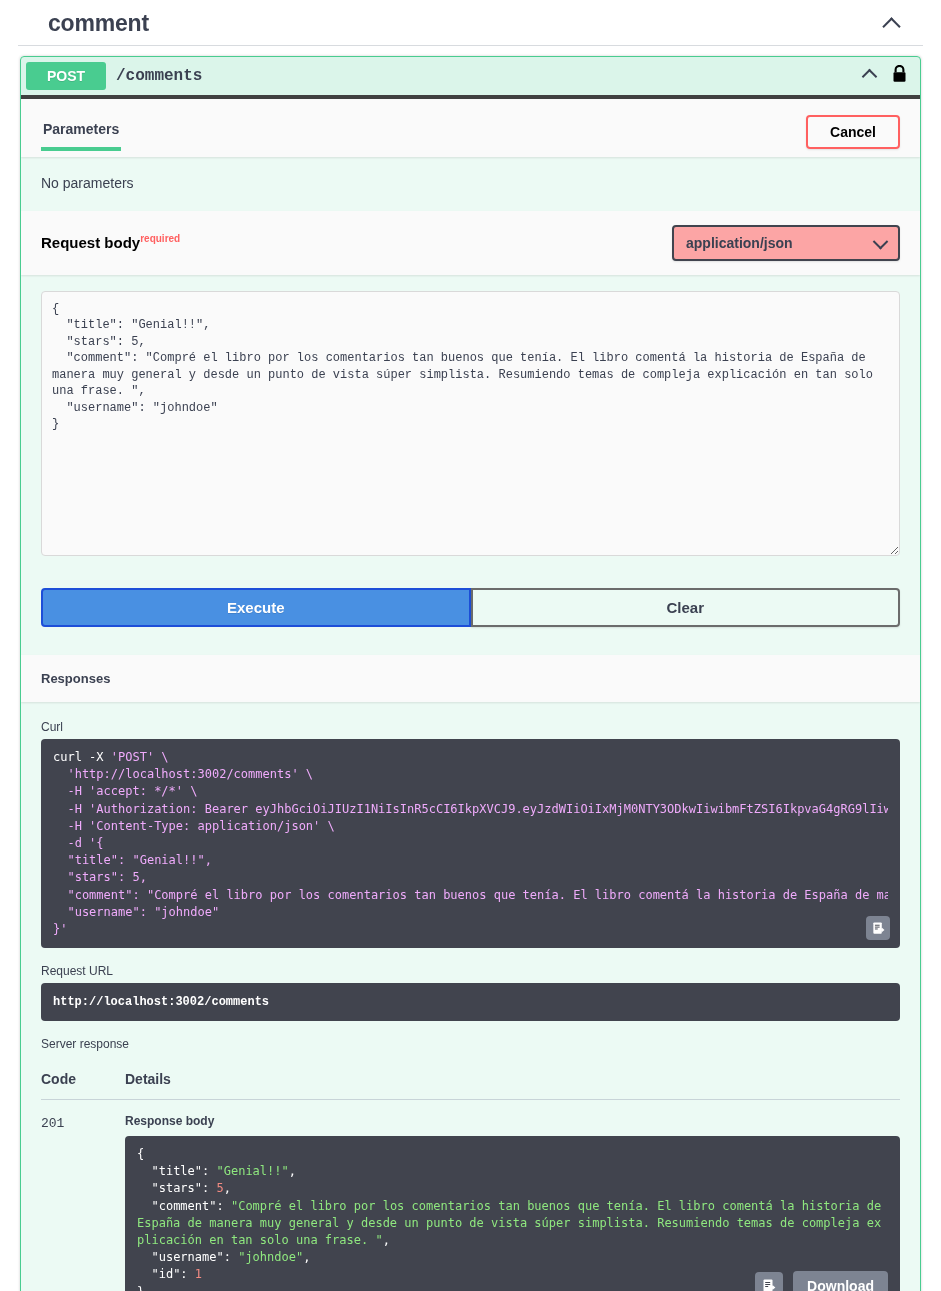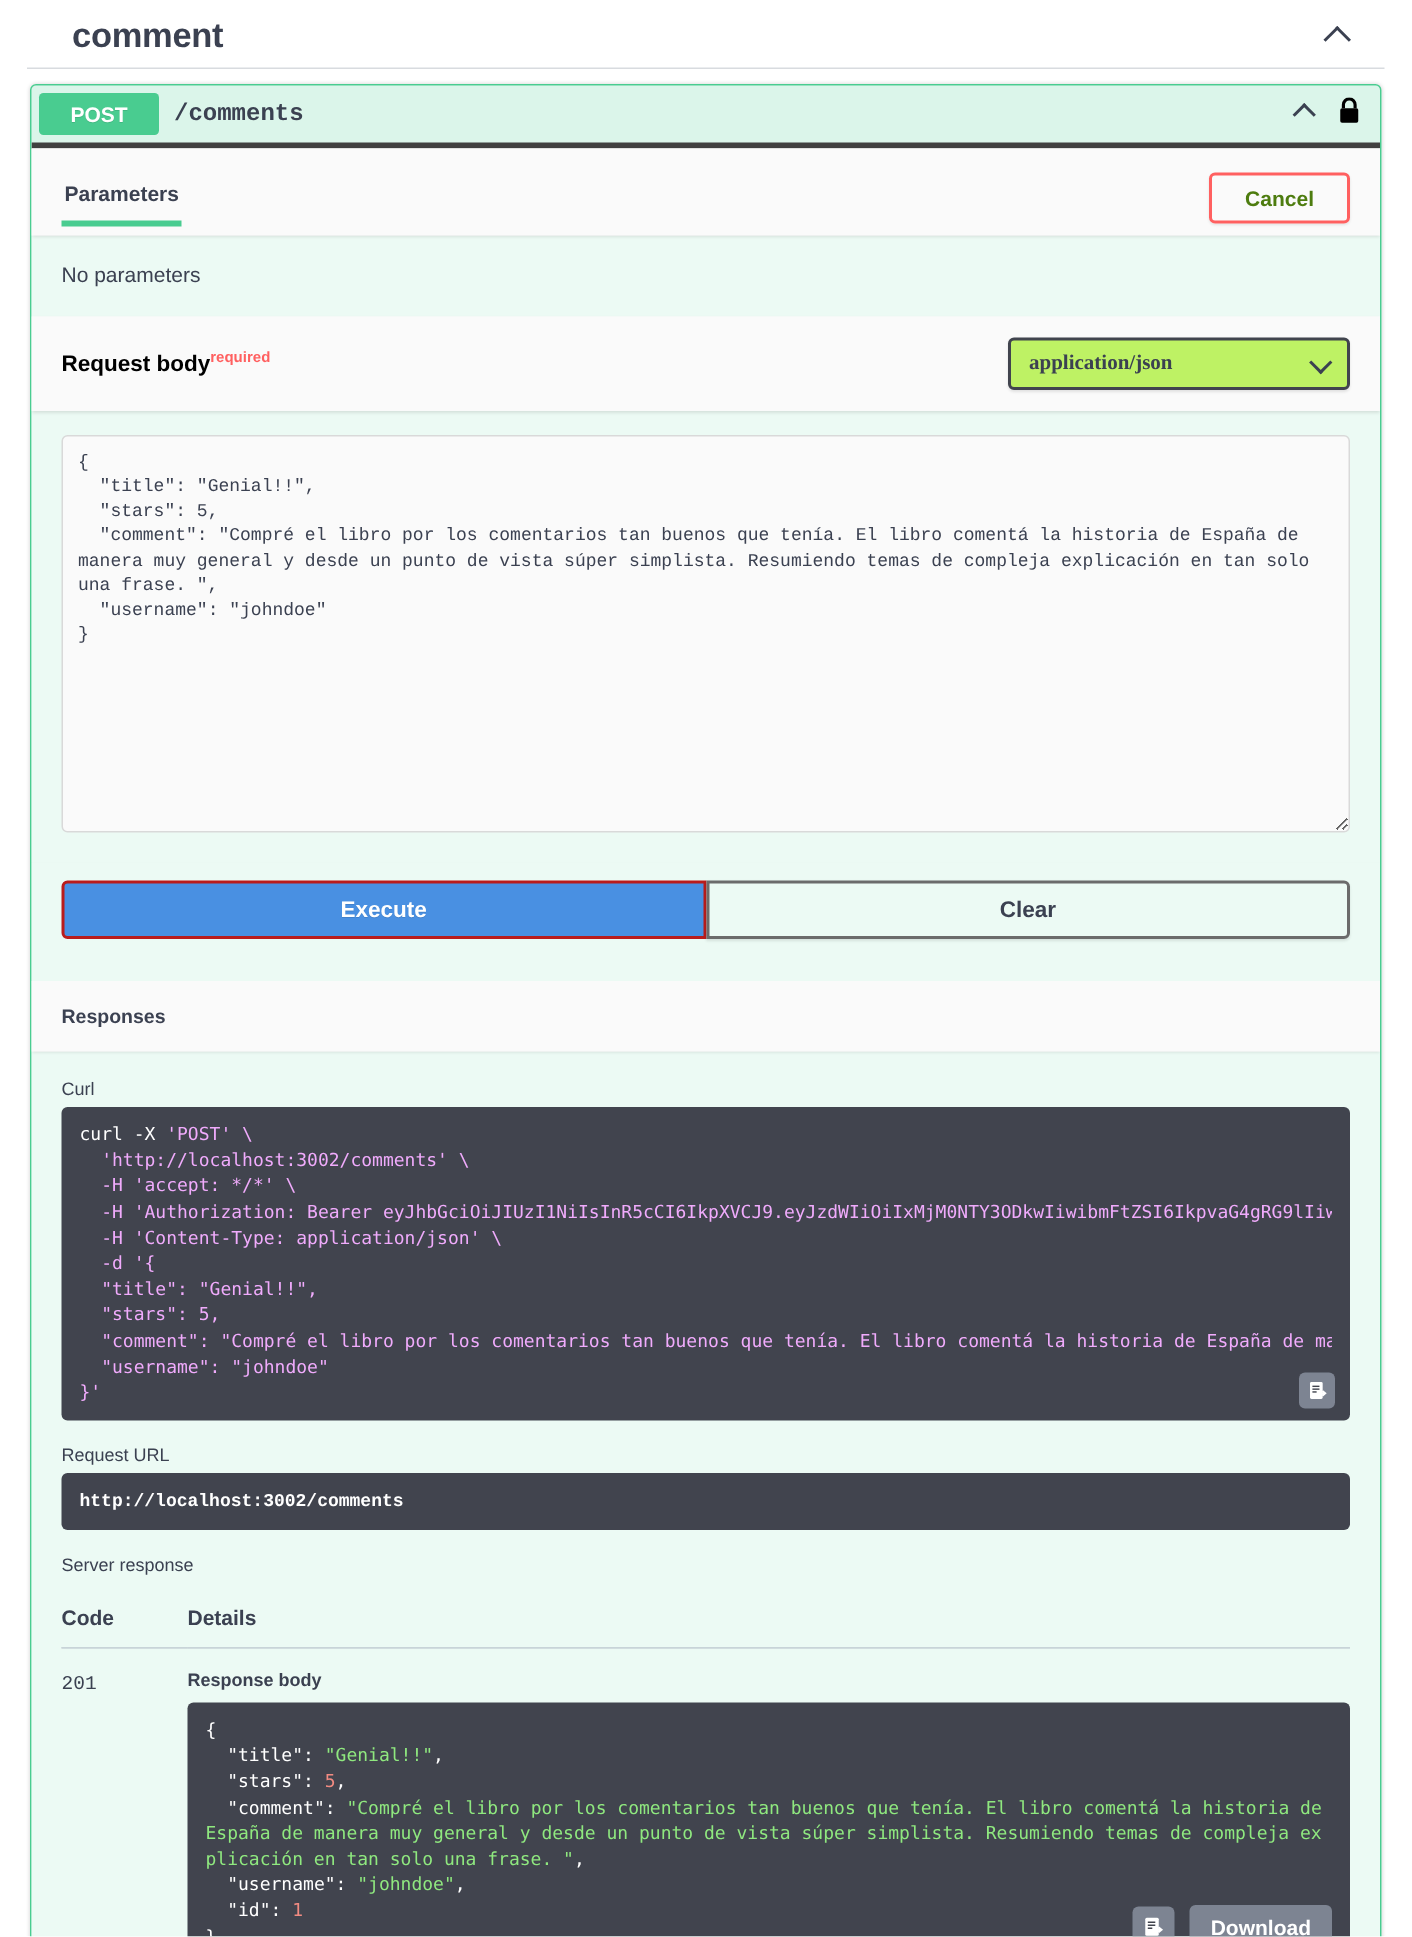--- a/index.html
+++ b/index.html
@@ -120,21 +120,21 @@
     font-size: 14px;
     font-weight: bold;
     color: #3b4151;
     padding: 8px 2px 10px 2px;
     border-bottom: 4px solid #49cc90;
     display: inline-block;
     cursor: pointer;
   }
   .btn-cancel {
     border: 2px solid #ff6060;
-    color: #4d7c0f;
+    color: #000000;
     background: transparent;
     border-radius: 4px;
     font-size: 14px;
     font-weight: bold;
     padding: 7px 22px;
     cursor: pointer;
     font-family: "Liberation Sans", sans-serif;
     box-shadow: 0 1px 2px rgba(0,0,0,0.1);
   }
 
@@ -166,25 +166,25 @@
     font-size: 10px;
     font-weight: bold;
     vertical-align: super;
     margin-left: 0;
   }
   .content-type-select {
     appearance: none;
     -webkit-appearance: none;
     border: 2px solid #41444e;
     border-radius: 4px;
-    background: #bef264;
-    color: #3b4151;
-    font-size: 14px;
-    font-weight: bold;
-    font-family: Liberation Serif, serif;
+    background: #fca5a5;
+    color: #3b4151;
+    font-size: 14px;
+    font-weight: bold;
+    font-family: Liberation Sans, sans-serif;
     padding: 8px 38px 8px 12px;
     min-width: 228px;
     cursor: pointer;
     box-shadow: 0 1px 2px rgba(0,0,0,0.1);
   }
   .select-wrap { position: relative; display: inline-block; }
   .select-wrap .caret {
     position: absolute;
     right: 14px; top: 50%;
     margin-top: -4px;
@@ -221,21 +221,21 @@
 
   
   .execute-wrapper {
     background: rgba(73,204,144,0.1);
     padding: 12px 20px 28px 20px;
     display: flex;
   }
   .btn-execute {
     flex: 1;
     background: #4990e2;
-    border: 2px solid #b91c1c;
+    border: 2px solid #1d4ed8;
     color: #fff;
     font-size: 15px;
     font-weight: bold;
     font-family: "Liberation Sans", sans-serif;
     padding: 9px 0;
     border-radius: 4px 0 0 4px;
     cursor: pointer;
     text-shadow: 0 1px 0 rgba(0,0,0,0.1);
   }
   .btn-clear {

